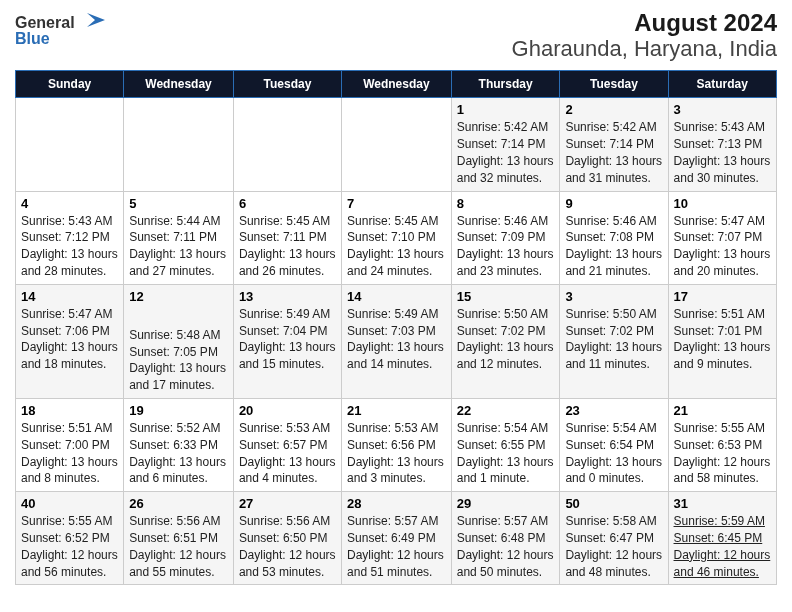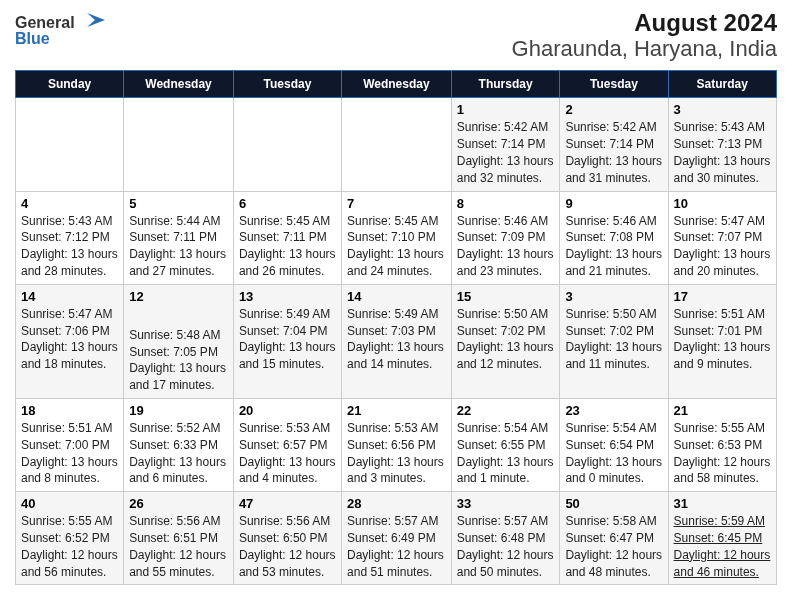--- a/index.html
+++ b/index.html
@@ -299,35 +299,35 @@
 and 56 minutes.</div>
         </td>
         <td>
           <span class="day-num">26</span>
           <div class="day-info" style="white-space: pre-line;">Sunrise: 5:56 AM
 Sunset: 6:51 PM
 Daylight: 12 hours
 and 55 minutes.</div>
         </td>
         <td>
-          <span class="day-num">47</span>
+          <span class="day-num">27</span>
           <div class="day-info" style="white-space: pre-line;">Sunrise: 5:56 AM
 Sunset: 6:50 PM
 Daylight: 12 hours
 and 53 minutes.</div>
         </td>
         <td>
           <span class="day-num">28</span>
           <div class="day-info" style="white-space: pre-line;">Sunrise: 5:57 AM
 Sunset: 6:49 PM
 Daylight: 12 hours
 and 51 minutes.</div>
         </td>
         <td>
-          <span class="day-num">33</span>
+          <span class="day-num">29</span>
           <div class="day-info" style="white-space: pre-line;">Sunrise: 5:57 AM
 Sunset: 6:48 PM
 Daylight: 12 hours
 and 50 minutes.</div>
         </td>
         <td>
           <span class="day-num">50</span>
           <div class="day-info" style="white-space: pre-line;">Sunrise: 5:58 AM
 Sunset: 6:47 PM
 Daylight: 12 hours

